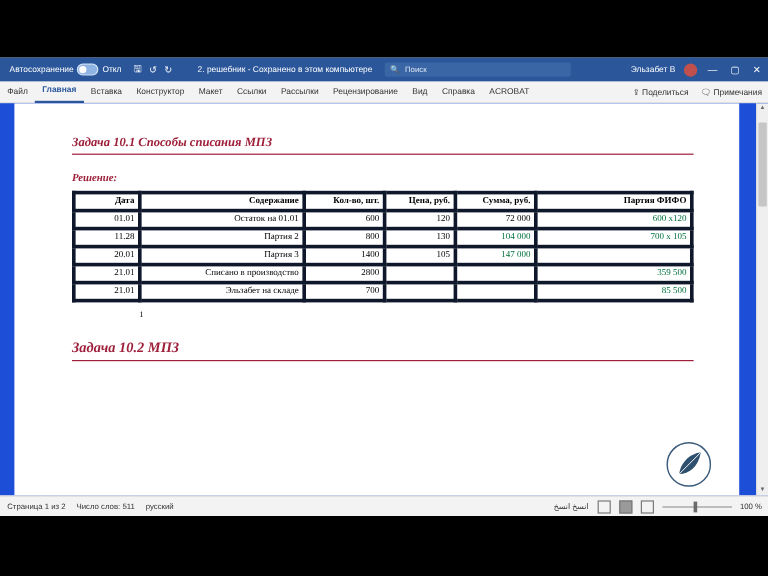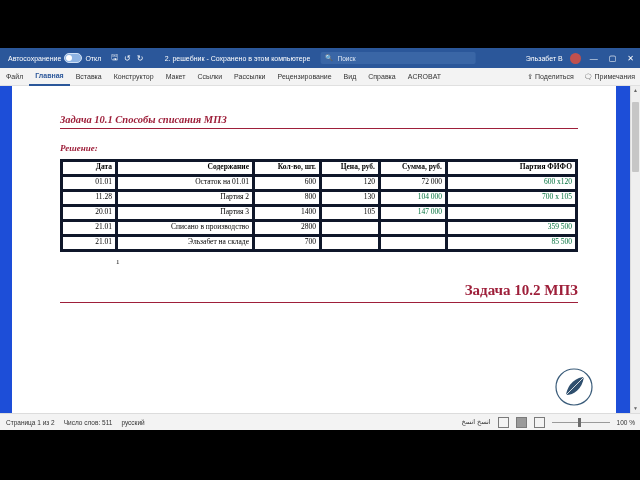--- a/index.html
+++ b/index.html
@@ -196,23 +196,23 @@
   .green { color: #00703c; font-weight: bold; }
   .pagenum {
     font-size: 7px;
     text-align: left;
     margin: 6px 0 0 56px;
     font-family: "Liberation Serif", serif;
   }
   .heading2 {
     color: #9e1f3a;
     font-weight: bold;
-    font-size: 15px;
+    font-style: italic;
+    font-size: 12px;
     margin: 16px 0 3px 0;
-    text-align: right;
   }
   .logo-mark {
     position: absolute;
     right: 22px;
     bottom: 6px;
     width: 40px; height: 40px;
   }
   
   .vscroll {
     position: absolute;

